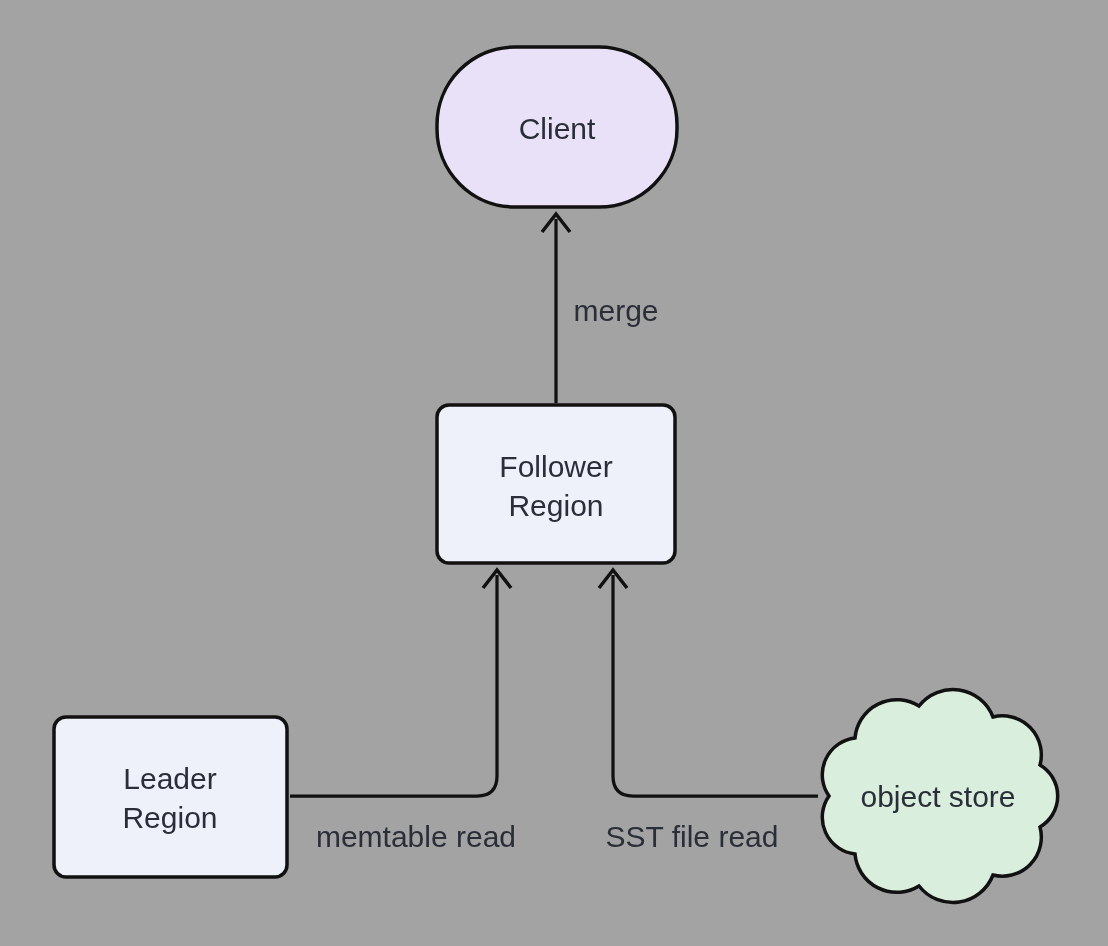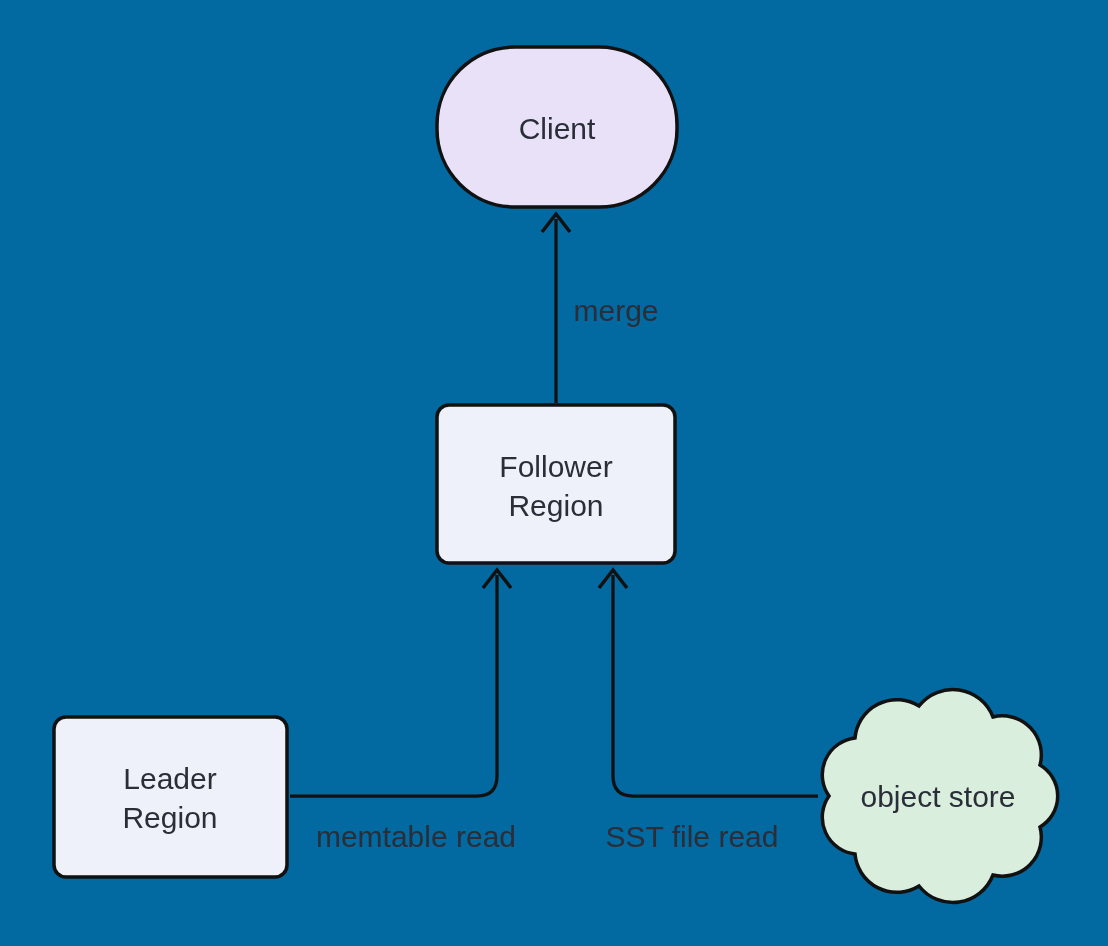--- a/index.html
+++ b/index.html
@@ -8,21 +8,21 @@
     background: #ffffff;
     width: 1108px;
     height: 946px;
     overflow: hidden;
     font-family: "Liberation Sans", sans-serif;
   }
   .canvas {
     position: relative;
     width: 1108px;
     height: 946px;
-    background: #0369a1;
+    background: #a3a3a3;
   }
   svg {
     display: block;
   }
   .edge-path {
     fill: none;
     stroke: #111111;
     stroke-width: 3.25px;
     stroke-linejoin: round;
   }

